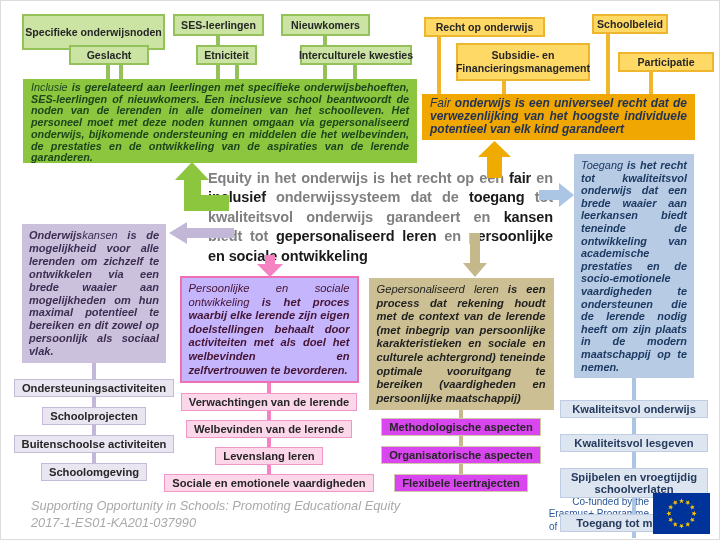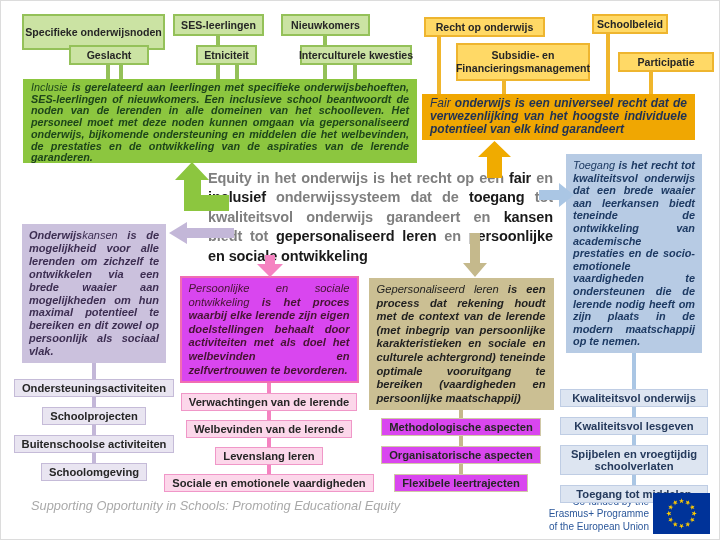--- a/index.html
+++ b/index.html
@@ -41,34 +41,34 @@
   .chain-items{display:flex;flex-direction:column;align-items:center;}
   .chain-item{box-sizing:border-box;font-size:11.2px;font-weight:600;color:#262626;text-align:center;
               padding:2px 7px;white-space:nowrap;}
 
   .chain-purple{--line:#c3b7d8;}
   .chain-purple .chain-box{width:144px;min-height:118px;background:#cbc1dd;color:#3d2e52;
                            font-size:11px;line-height:12.9px;padding:5px 7px;margin-bottom:16px;}
   .chain-purple .chain-item{background:#e9e5f1;border:1px solid #c5bbd8;margin-bottom:10px;}
 
   .chain-pink{--line:#f583c1;}
-  .chain-pink .chain-box{width:179px;min-height:103px;background:#d946ef;border:2px solid #f06eb2;
+  .chain-pink .chain-box{width:179px;min-height:103px;background:#c4b5fd;border:2px solid #f06eb2;
                          color:#461433;font-size:11.2px;line-height:13.6px;padding:4px 7px;margin-bottom:10px;}
   .chain-pink .chain-item{background:#fcd7ea;border:1px solid #f097c8;margin-bottom:9px;}
 
   .chain-olive{--line:#c5b98c;}
   .chain-olive .chain-box{width:185px;min-height:128px;background:#cbbf93;color:#1f1f1f;
                           font-size:11.2px;line-height:13.6px;padding:5px 8px;margin-bottom:8px;}
   .chain-olive .chain-item{background:#d946ef;border:1px solid #d0c8a6;margin-bottom:10px;}
 
   .chain-blue{--line:#aac6e4;}
-  .chain-blue .chain-box{width:136px;min-height:170px;background:#b7cbe4;color:#1d3a63;
-                         font-size:10.9px;line-height:12.6px;padding:5px 7px;margin-bottom:36px;}
+  .chain-blue .chain-box{width:120px;min-height:170px;background:#b7cbe4;color:#1d3a63;
+                         font-size:10.9px;line-height:12.6px;padding:5px 7px;margin-bottom:22px;}
   .chain-blue .chain-item{background:#dde5f1;border:1px solid #bfcde4;color:#253a5c;
-                          width:148px;white-space:normal;margin-bottom:10px;}
+                          width:148px;white-space:normal;margin-bottom:16px;}
 
   .arrow{position:absolute;z-index:2;}
 
   
   .footer-line{position:absolute;left:30px;font-size:12.8px;font-style:italic;color:#a9a9a9;white-space:nowrap;}
   .eu-text{position:absolute;left:533px;top:495px;width:115px;text-align:right;font-size:10px;
            line-height:12.3px;color:#2b579a;}
   .eu-flag{position:absolute;left:652px;top:492px;z-index:2;}
 </style>
 </head>
@@ -157,20 +157,21 @@
     <div class="chain-box"><span class="seg-b">Toegang</span><span> is het recht tot kwaliteitsvol onderwijs dat een brede waaier aan leerkansen biedt teneinde de ontwikkeling van academische prestaties en de socio-emotionele vaardigheden te ondersteunen die de lerende nodig heeft om zijn plaats in de modern maatschappij op te nemen.</span></div>
     <div class="chain-items">
         <div class="chain-item">Kwaliteitsvol onderwijs</div>
         <div class="chain-item">Kwaliteitsvol lesgeven</div>
         <div class="chain-item">Spijbelen en vroegtijdig schoolverlaten</div>
         <div class="chain-item">Toegang tot middelen</div>
       </div>
   </div>
 
   <div class="footer-line" style="top:497px">Supporting Opportunity in Schools: Promoting Educational Equity</div>
+  <div class="footer-line" style="top:514px">2017-1-ES01-KA201-037990</div>
 
   <div class="eu-text">
     <div>Co-funded by the</div>
     <div>Erasmus+ Programme</div>
     <div>of the European Union</div>
   </div>
   <svg class="eu-flag" width="57" height="41" viewBox="0 0 57 41">
     <rect x="0" y="0" width="57" height="41" fill="#003399"></rect>
     <g id="eu-stars">
         <path d="M0,-5 L1.12,-1.55 L4.76,-1.55 L1.82,0.59 L2.94,4.05 L0,1.91 L-2.94,4.05 L-1.82,0.59 L-4.76,-1.55 L-1.12,-1.55 Z" fill="#ffcc00" transform="rotate(0 28.5 20.5) translate(28.5 8) scale(0.56)"></path>

